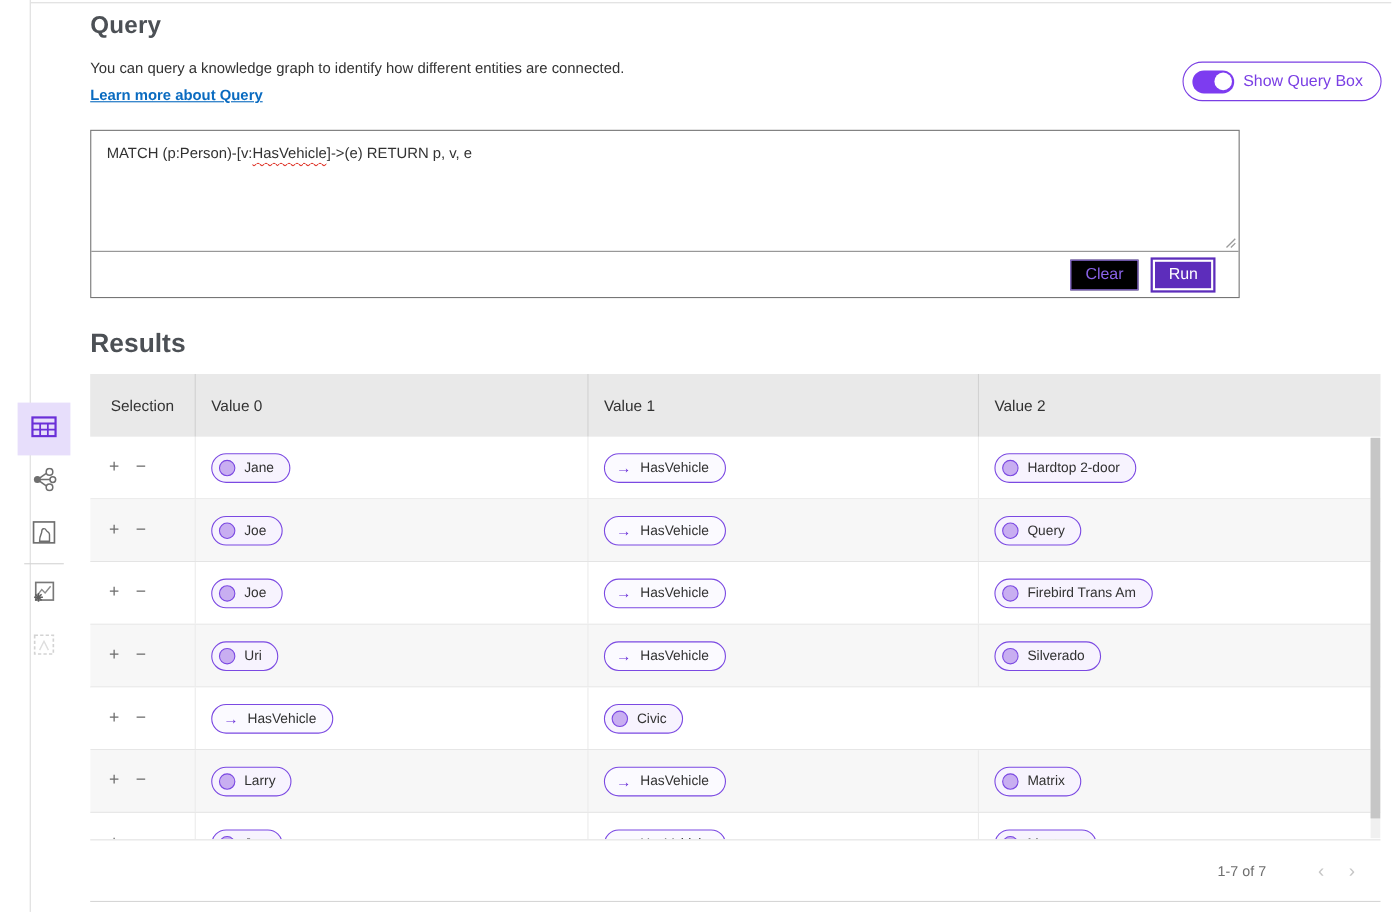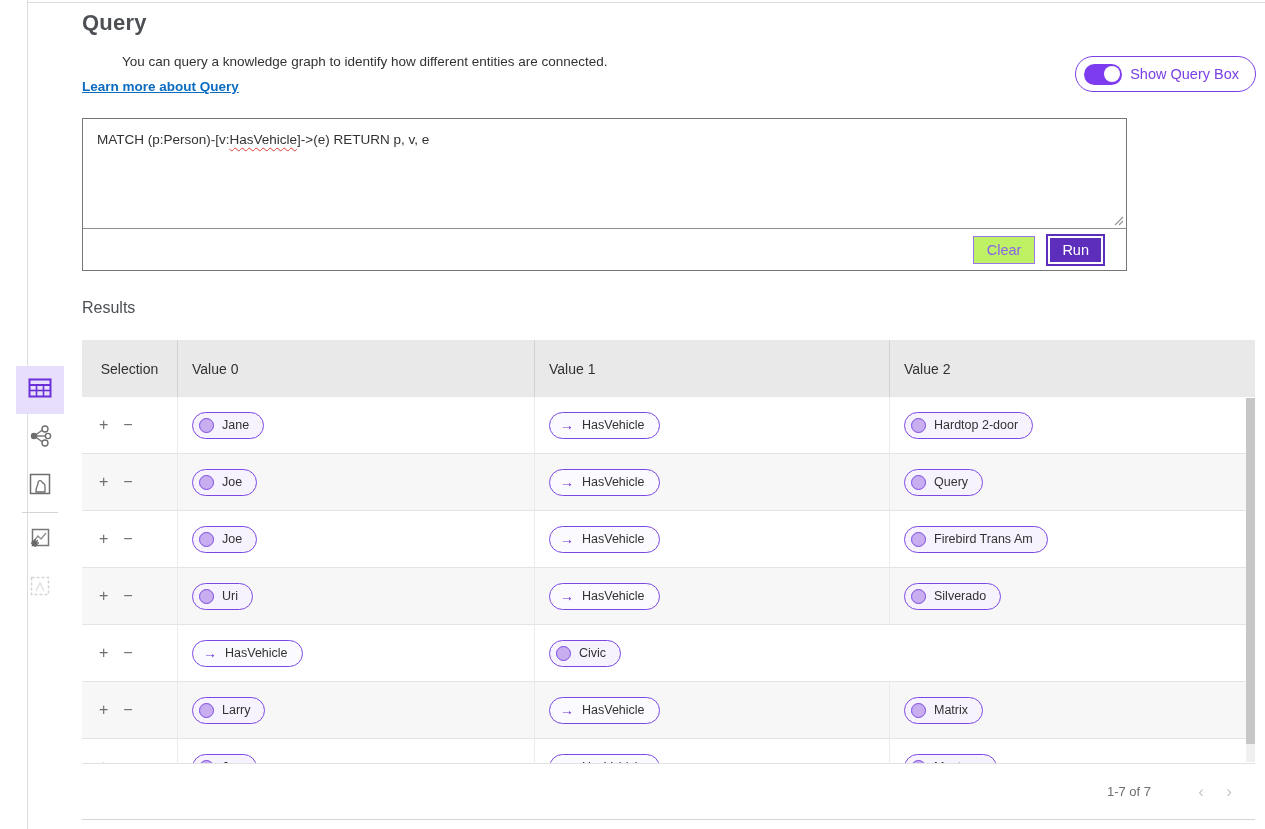--- a/index.html
+++ b/index.html
@@ -13,44 +13,44 @@
   .top-divider { position:absolute; left:28px; right:0; top:2px; height:1px; background:#dcdcdc; }
 
   
   .rail { position:absolute; left:16px; top:366px; width:48px; }
   .rail-btn { width:48px; height:48px; display:flex; align-items:center; justify-content:center; cursor:pointer; }
   .rail-btn.selected { background:#e7defb; }
   .rail-sep { height:1px; background:#d4d4d4; margin:2px 6px 3px 6px; }
 
   
   .page-title { position:absolute; left:82px; top:10px; font-size:22px; font-weight:bold; color:#4c5055; letter-spacing:.2px; }
-  .page-desc  { position:absolute; left:82px; top:54px; font-size:13.5px; color:#323232;margin-left:40px; }
+  .page-desc  { position:absolute; left:82px; top:54px; font-size:13.5px; color:#323232; }
   .learn-link { position:absolute; left:82px; top:79px; font-size:13.5px; font-weight:bold; color:#0a6bc0; text-decoration:underline; cursor:pointer; }
 
   .toggle-pill {
     position:absolute; right:9px; top:56px; height:36px; padding:0 16px 0 8px;
     border:1px solid #7a3fe4; border-radius:18px; background:#fff;
     display:flex; align-items:center; gap:8px; cursor:pointer;
   }
   .toggle-switch { width:38px; height:21px; background:#7d3cf0; border-radius:11px; position:relative; }
   .toggle-knob { position:absolute; right:2.5px; top:2.5px; width:16px; height:16px; background:#fff; border-radius:50%; }
   .toggle-label { font-size:14.5px; color:#7a3fe4; }
 
   
   .query-box { position:absolute; left:82px; top:118px; width:1045px; height:153px; border:1px solid #767676; background:#fff; }
   .query-textarea { position:relative; height:110px; border-bottom:1px solid #8d8d8d; padding:13px 14px; font-size:13.5px; color:#323232; cursor:text; }
   .misspell { text-decoration:underline; text-decoration-style:wavy; text-decoration-color:#e03c31; text-decoration-thickness:1px; text-underline-offset:3px; }
   .resize-handle { position:absolute; right:2px; bottom:2px; width:12px; height:12px; }
   .query-actions { height:41px; display:flex; align-items:center; justify-content:flex-end; gap:13px; padding-right:23px; }
   .btn { font-family:"Liberation Sans",sans-serif; font-size:14.5px; cursor:pointer; }
-  .btn-clear { background:#bef264; color:#8a63e8; border:1px solid #9a78ea; padding:5px 13px; }
+  .btn-clear { background:#000000; color:#8a63e8; border:1px solid #9a78ea; padding:5px 13px; }
   .btn-run { background:#5d2dbb; color:#fff; border:2px solid #fff; outline:2px solid #5d2dbb; padding:4px 12px; }
 
   
-  .results-title { position:absolute; left:82px; top:299px; font-size:16px; font-weight:normal; color:#4c5055; }
+  .results-title { position:absolute; left:82px; top:299px; font-size:24px; font-weight:bold; color:#4c5055; }
 
   .table { position:absolute; left:82px; top:340px; width:1173px; }
   .thead { display:grid; grid-template-columns:96px 357px 355px 1fr; height:57px; background:#e9e9e9; }
   .th { display:flex; align-items:center; font-size:14px; color:#323232; border-right:1px solid #d2d2d2; padding-left:14px; }
   .th:last-child { border-right:none; }
   .th.center { justify-content:center; padding-left:0; }
 
   .tbody { position:relative; height:366px; overflow:hidden; }
   .trow { display:grid; grid-template-columns:96px 357px 355px 1fr; height:57px; border-bottom:1px solid #e4e4e4; background:#fff; }
   .trow:nth-child(even) { background:#f7f7f7; }

